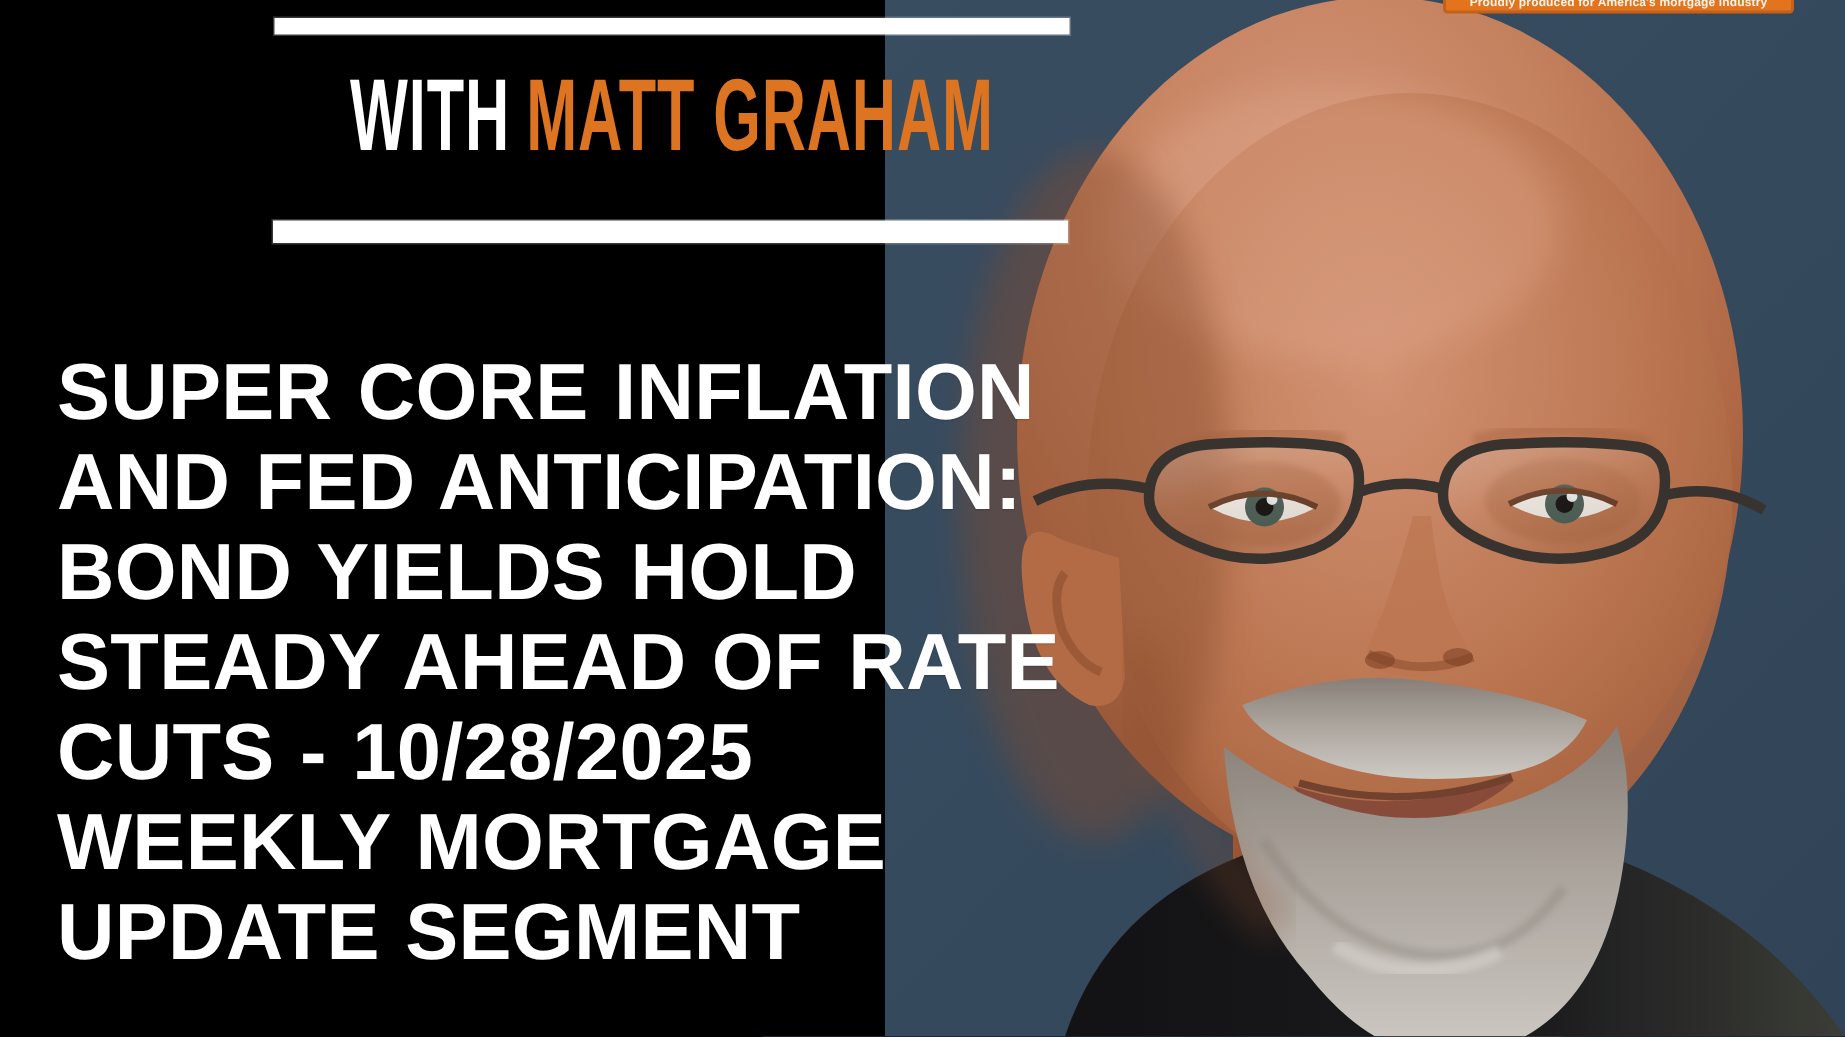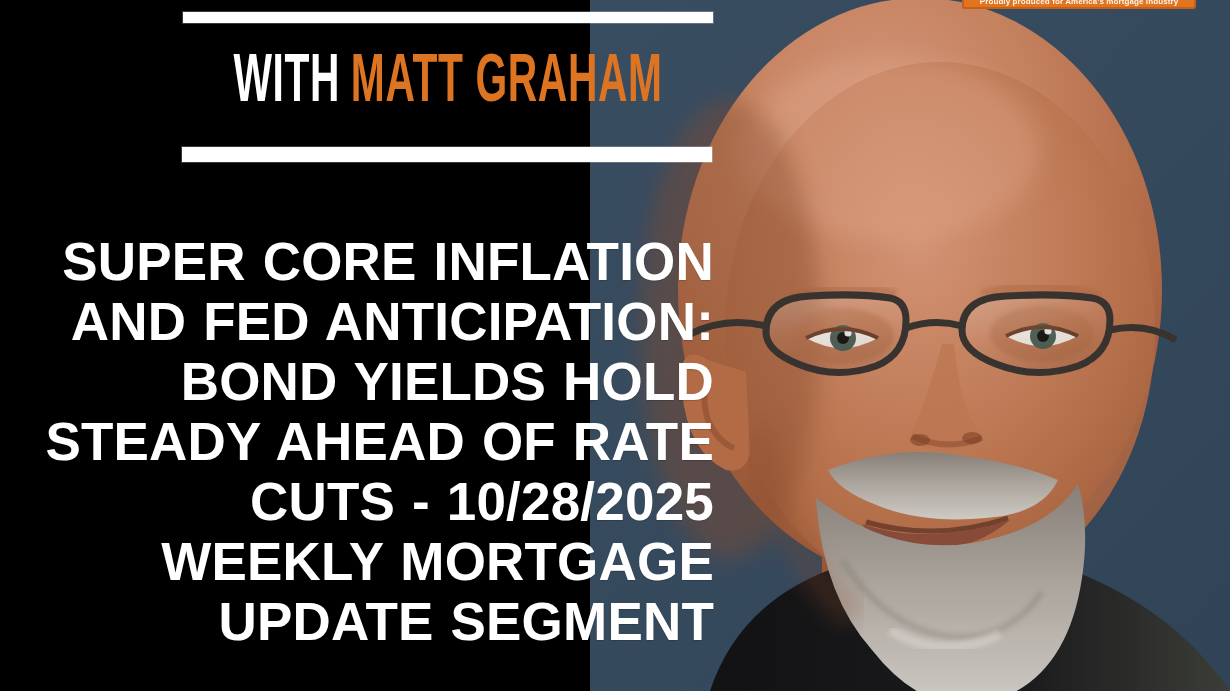--- a/index.html
+++ b/index.html
@@ -78,21 +78,21 @@
     transform-origin: 448px 0;
   }
   .host-with  { color: #ffffff; }
   .host-name  { color: #dd7421; margin-left: 18px; }
 
   .headline {
     position: absolute;
     left: 38px;
     top: 232px;
     width: 676px;
-    text-align: right;
+    text-align: left;
     color: #ffffff;
     font-size: 53px;
     line-height: 60px;
     font-weight: 700;
     letter-spacing: .2px;
     word-spacing: 2px;
     text-shadow: 0 1px 1px rgba(0,0,0,.18);
   }
 
   

